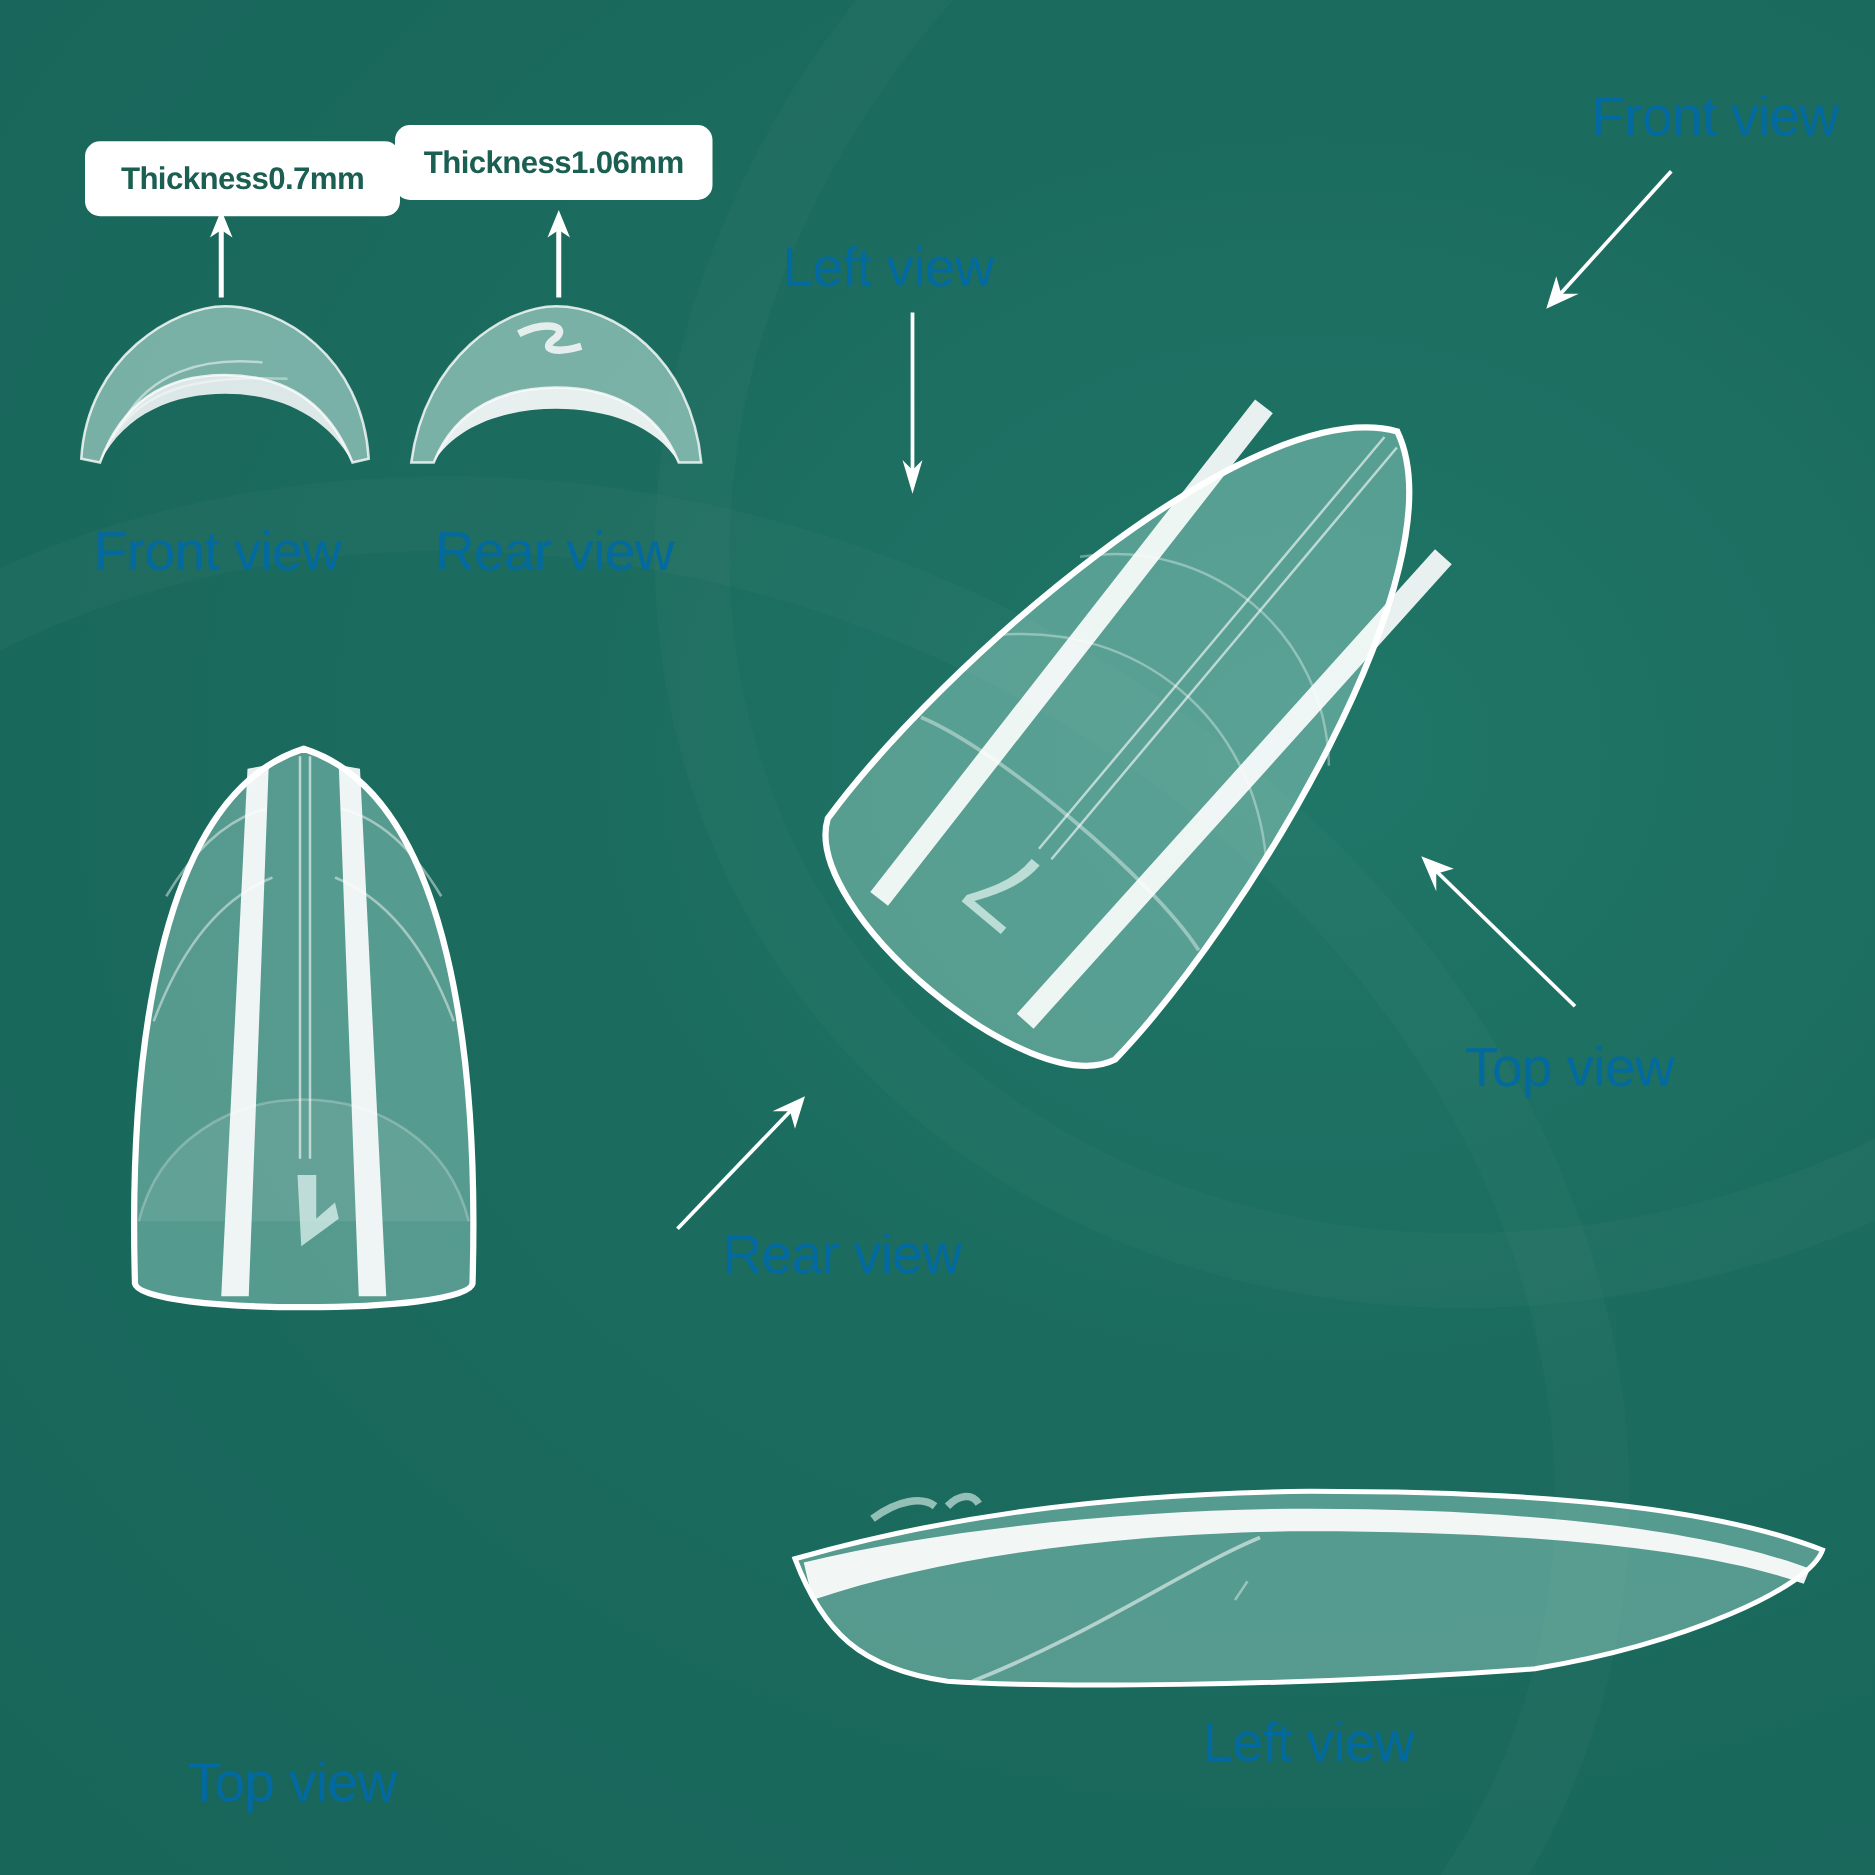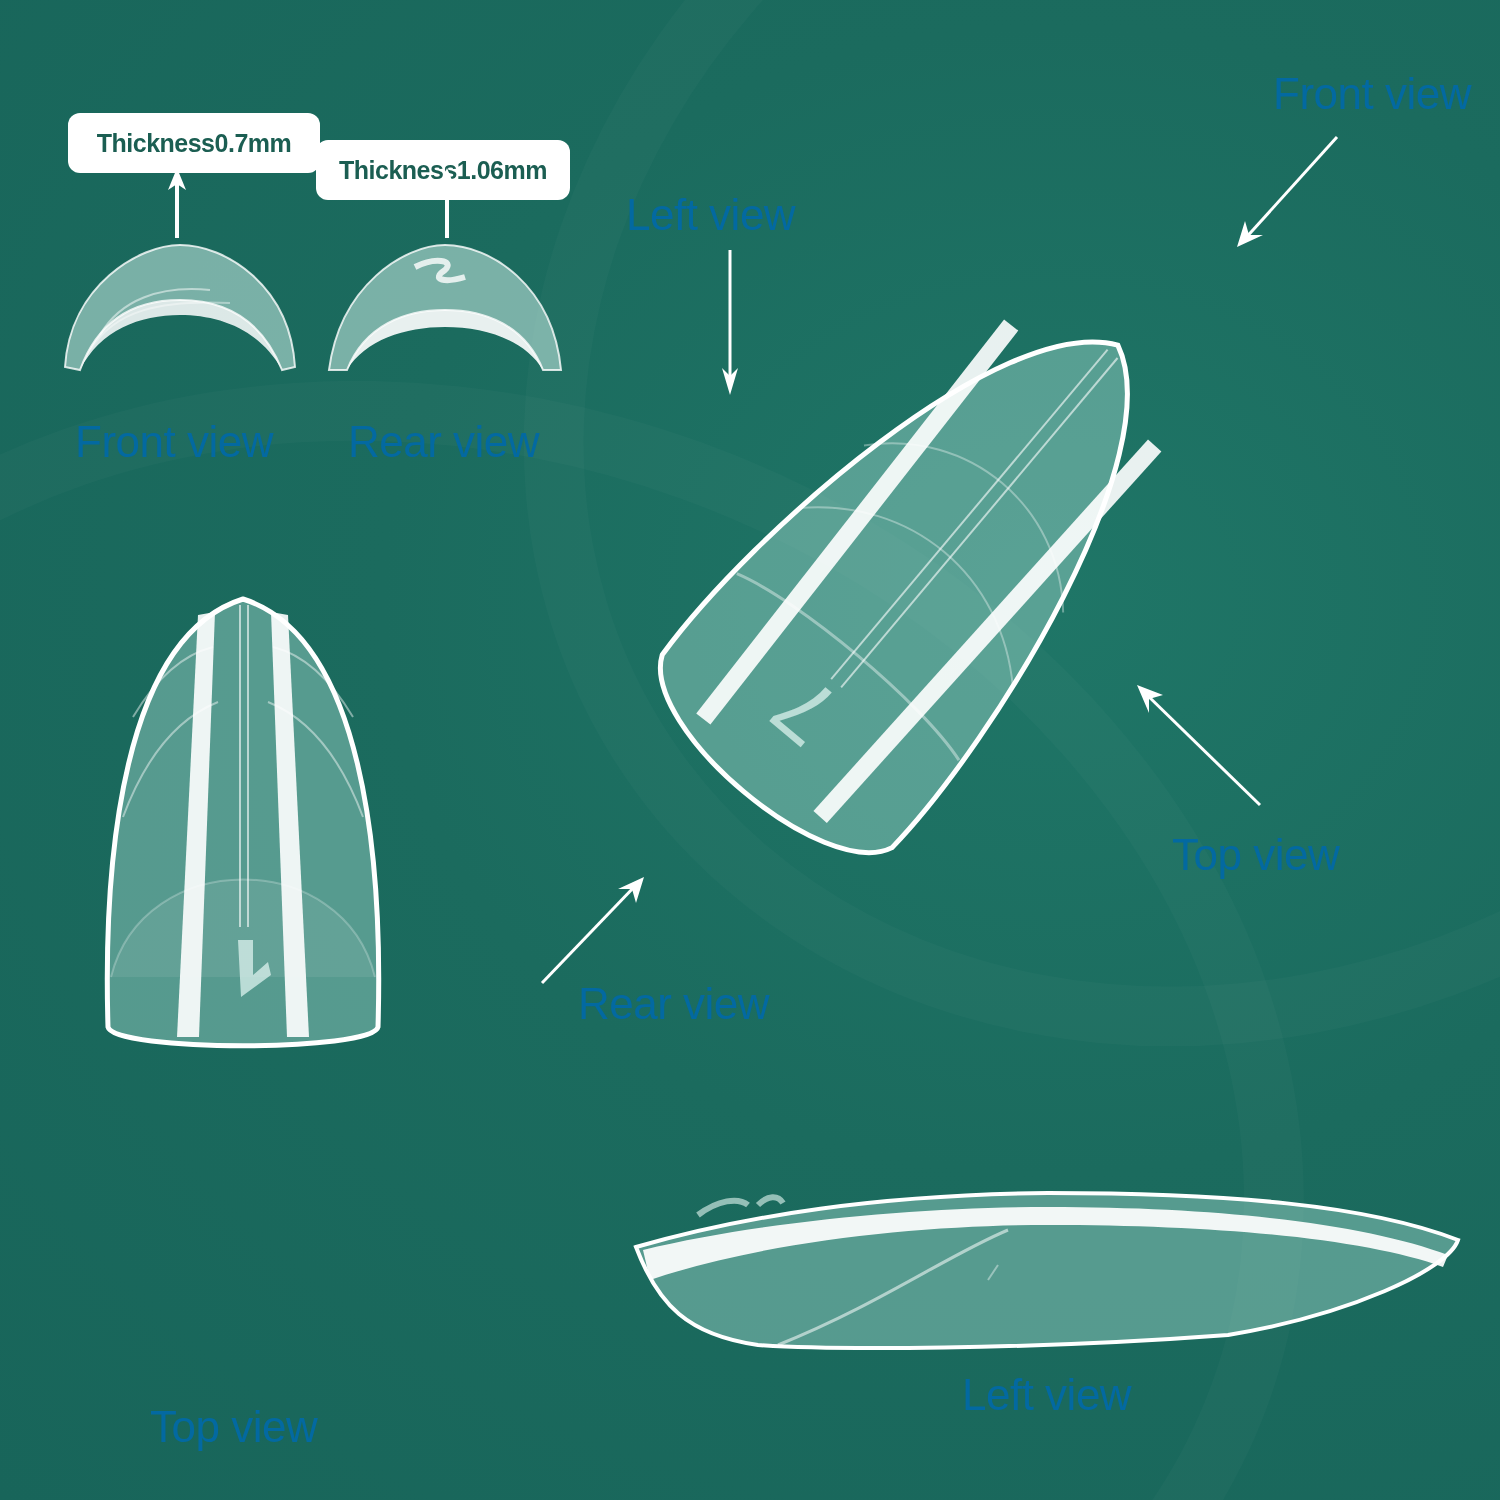--- a/index.html
+++ b/index.html
@@ -25,21 +25,21 @@
   </style>
 </head>
 <body>
 
 <div class="wave" style="left:500px;top:-300px;width:1400px;height:1200px;transform:rotate(-30deg);"></div>
 <div class="wave" style="left:-400px;top:400px;width:1600px;height:1300px;transform:rotate(20deg);"></div>
 
 <div class="pill" style="left:68px;top:100px;width:252px;margin-top:13px;">
   <span>Thickness0.7mm</span>
 </div>
-<div class="pill" style="left:316px;top:100px;width:254px;margin-top:40px;">
+<div class="pill" style="left:316px;top:100px;width:254px;">
   <span>Thickness1.06mm</span>
 </div>
 
 <svg style="left:165px;top:168px;" width="24" height="72">
   <line x1="12" y1="70" x2="12" y2="10" stroke="#fff" stroke-width="4"></line>
   <polygon points="12,0 3,22 12,16 21,22" fill="#fff"></polygon>
 </svg>
 <svg style="left:435px;top:168px;" width="24" height="72">
   <line x1="12" y1="70" x2="12" y2="10" stroke="#fff" stroke-width="4"></line>
   <polygon points="12,0 3,22 12,16 21,22" fill="#fff"></polygon>

